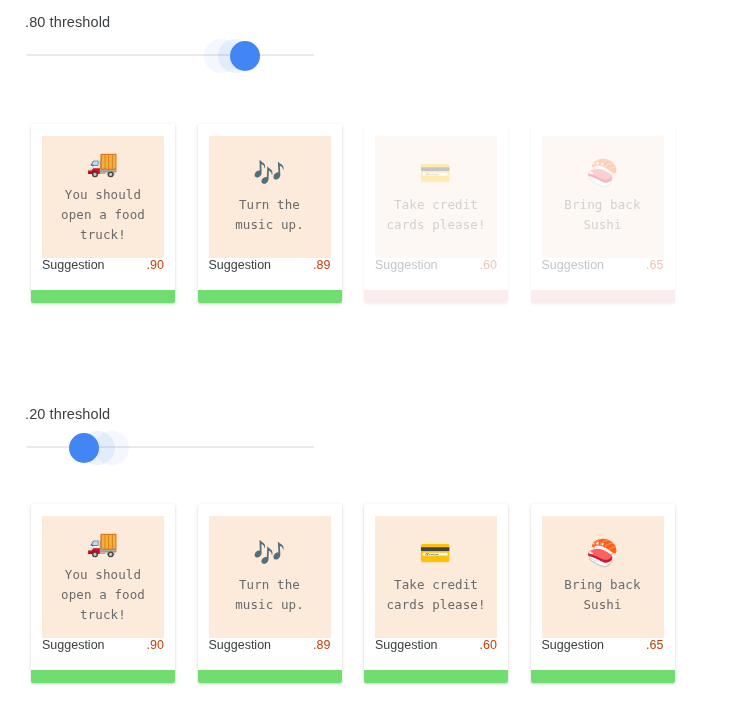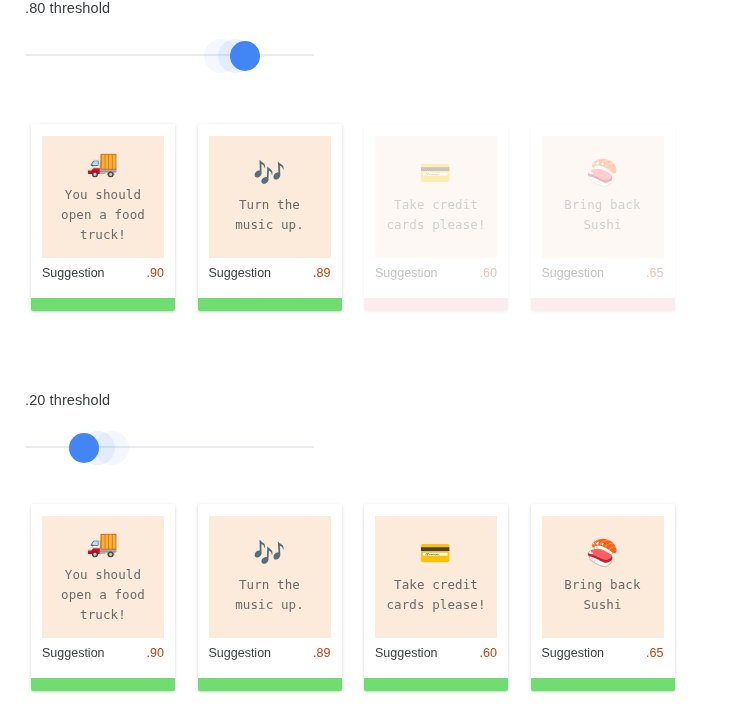--- a/index.html
+++ b/index.html
@@ -21,21 +21,21 @@
   }
 
   
   .section { position: absolute; left: 0; width: 729px; }
   .section-1 { top: 0; }
   .section-2 { top: 392px; }
 
   .threshold-label {
     position: absolute;
     left: 25px;
-    top: 0;
+    top: 14px;
     font-size: 14.5px;
     color: #3c4043;
     letter-spacing: .1px;
     white-space: nowrap;
   }
 
   
   .slider {
     position: absolute;
     left: 26px;
@@ -125,21 +125,21 @@
     color: #6b6b6b;
     text-align: center;
     letter-spacing: .1px;
     white-space: pre-line;
   }
 
   .card-footer {
     display: flex;
     align-items: center;
     justify-content: space-between;
-    padding: 8px 11px 18px 11px;
+    padding: 0 11px 18px 11px;
   }
   .card-footer-label {
     font-size: 12.5px;
     color: #3c4043;
   }
   .card-footer-score {
     font-size: 12.5px;
     color: #c2410c;
   }
 

